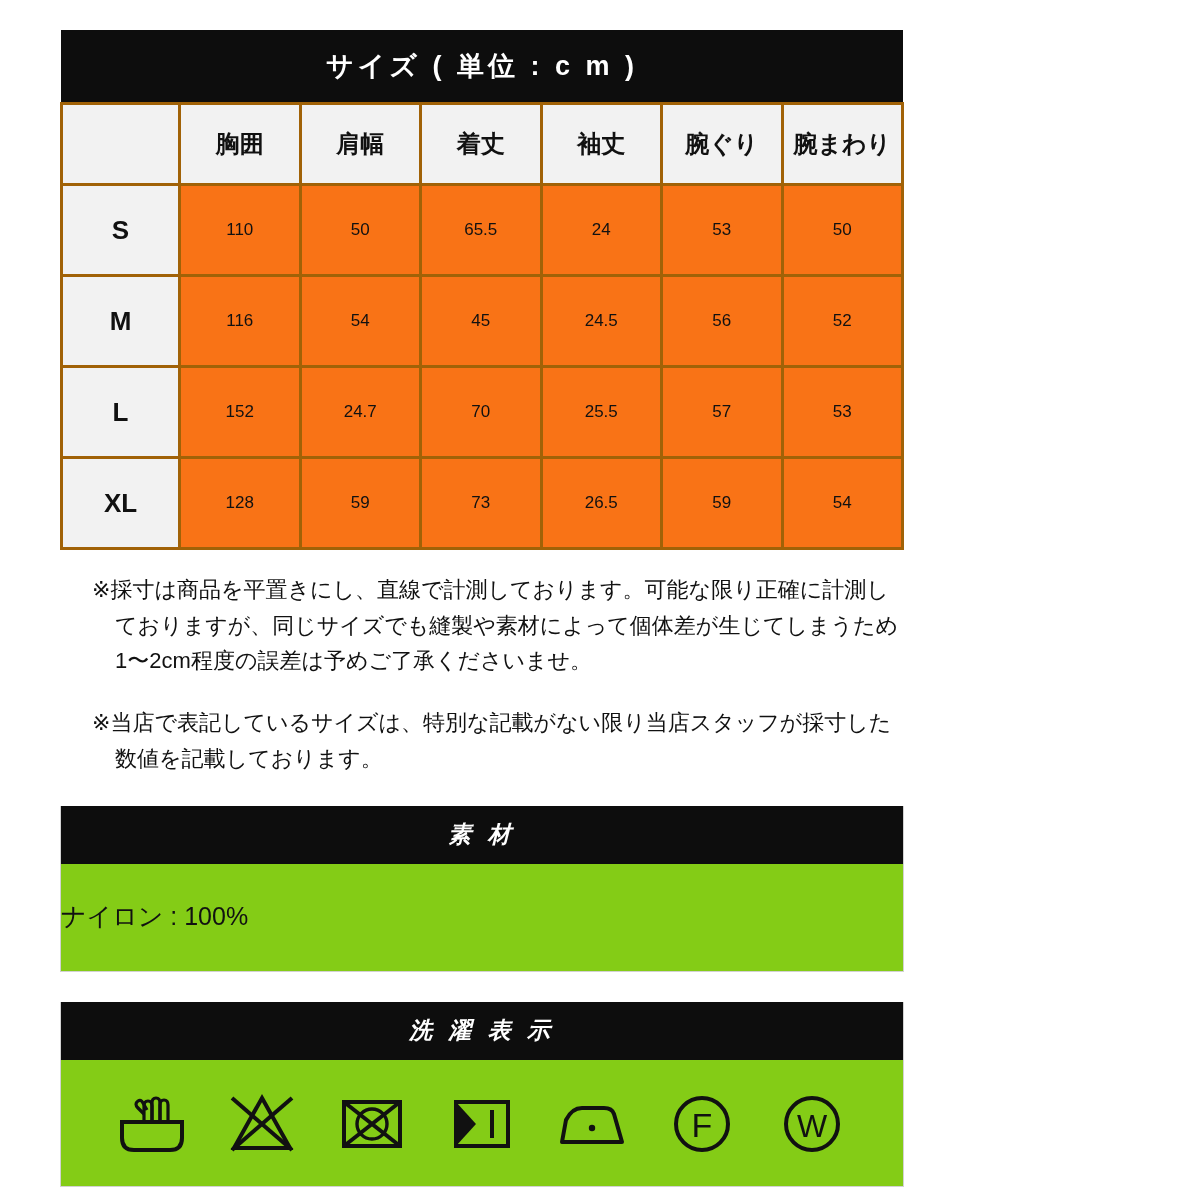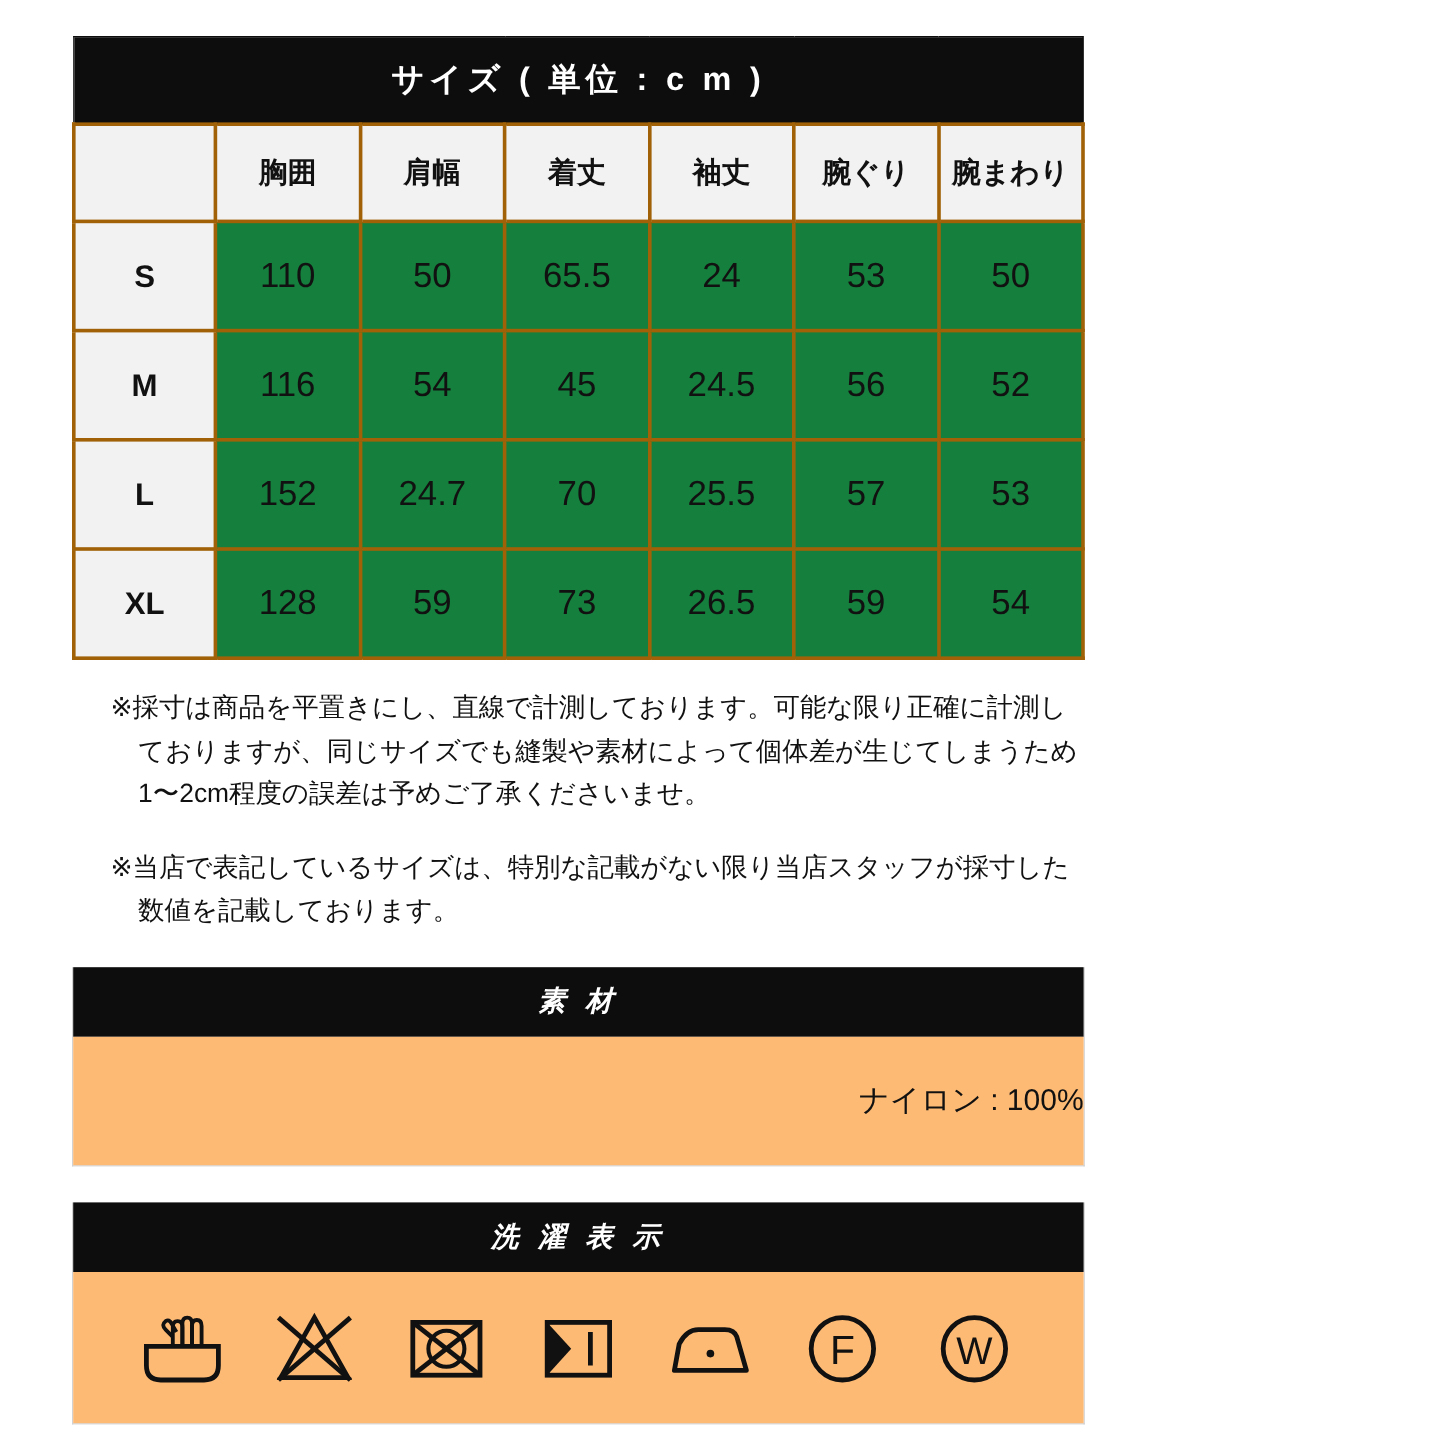--- a/index.html
+++ b/index.html
@@ -46,22 +46,22 @@
     font-size: 24px;
     font-weight: bold;
     text-align: center;
     height: 76px;
     vertical-align: middle;
   }
   .size-table tbody td {
     height: 86px;
     text-align: center;
     vertical-align: middle;
-    font-size: 29px;
-    background: #15803d;
+    font-size: 17px;
+    background: #f97316;
   }
   .size-table tbody td.size-label {
     background: #f2f2f2;
     font-weight: bold;
     font-size: 26px;
   }
   .col-size { width: 118px; }
   .col-data { width: auto; }
 
   
@@ -90,24 +90,24 @@
     background: #0d0d0d;
     color: #ffffff;
     text-align: center;
     font-size: 23px;
     font-weight: bold;
     letter-spacing: 5px;
     padding: 13px 0 14px 0;
     font-style: italic;
   }
   .section-body {
-    text-align: right;
+    text-align: left;
     font-size: 25px;
     padding: 36px 0 38px 0;
-    background: #fdba74;
+    background: #84cc16;
   }
   .care-body {
     padding: 26px 0 24px 0;
     display: flex;
     justify-content: center;
     align-items: center;
     gap: 34px;
   }
   .care-icon {
     width: 76px;

